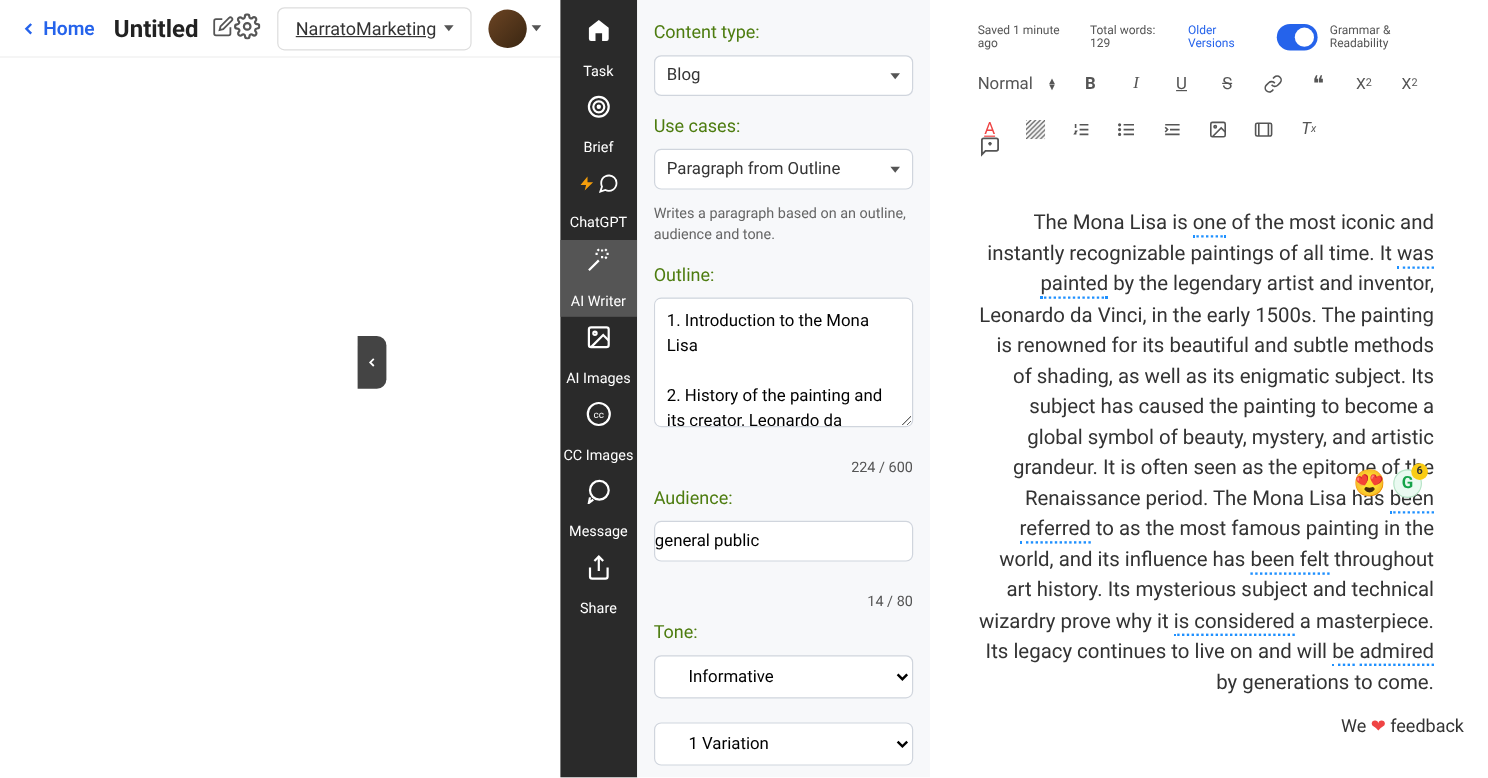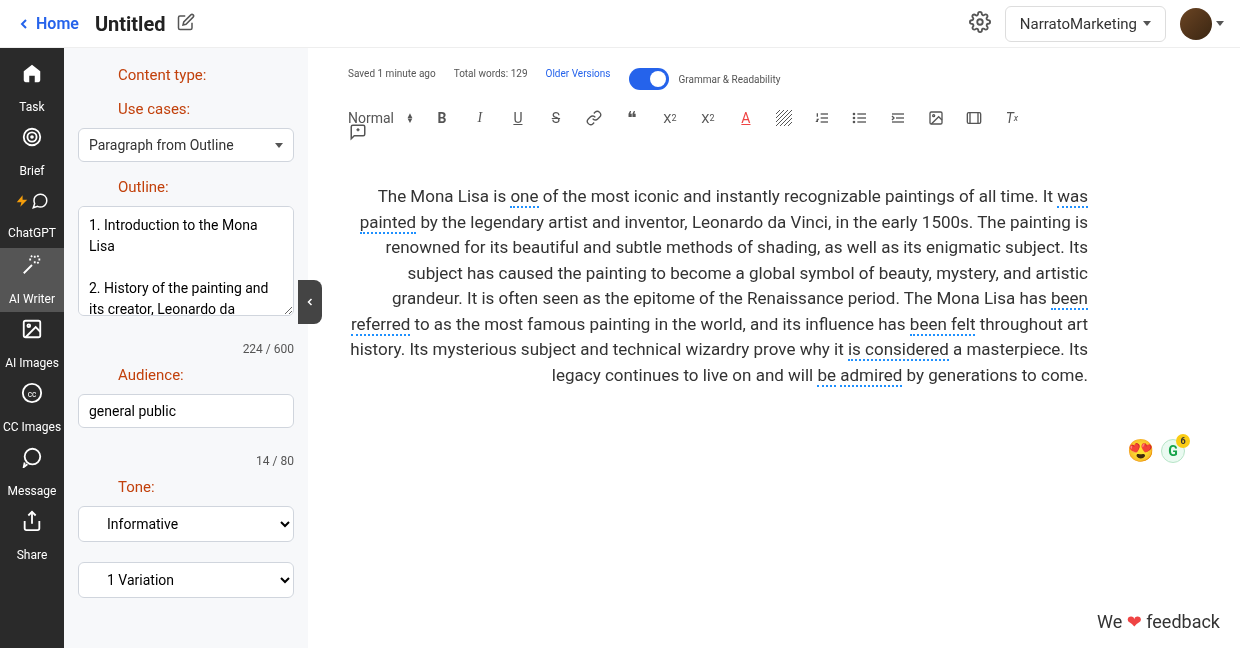--- a/index.html
+++ b/index.html
@@ -1,52 +1,52 @@
 <!DOCTYPE html>
 <html><head>
 <meta charset="utf-8">
 <style>
   * { box-sizing: border-box; margin: 0; padding: 0; }
   body { font-family: -apple-system, BlinkMacSystemFont, "Segoe UI", Roboto, sans-serif; font-size: 14px; color: #333; background: #fff; width: 1240px; height: 648px; overflow: hidden; }
-  .app { display: flex; flex-direction: column; height: 100%; }
+  .app { display: flex; flex-direction: row; height: 100%; }
   .topbar { height: 48px; display: flex; align-items: center; padding: 0 16px; border-bottom: 1px solid #eee; }
   .home-link { display: flex; align-items: center; color: #2563eb; font-weight: 600; font-size: 16px; cursor: pointer; }
   .home-link svg { margin-right: 4px; }
   .title-wrap { margin-left: 16px; display: flex; align-items: center; gap: 12px; }
   .title-text { font-weight: 700; font-size: 20px; color: #222; }
   .edit-icon { color: #555; cursor: pointer; }
   .topbar-right { margin-left: auto; display: flex; align-items: center; gap: 14px; }
   .gear { color: #555; cursor: pointer; }
-  .workspace-btn { border: 1px solid #ddd; border-radius: 6px; padding: 8px 14px; display: flex; align-items: center; gap: 6px; font-size: 15px; color: #333; cursor: pointer; background: #fff; }
+  .workspace-btn { border: 1px solid #ddd; border-radius: 6px; padding: 8px 14px; display: flex; align-items: center; gap: 6px; font-size: 15px; color: #333; cursor: pointer; background: #fff; text-decoration: underline; }
   .avatar { width: 32px; height: 32px; border-radius: 50%; background: linear-gradient(135deg,#6b4423,#3a2612); cursor: pointer; }
   .main-row { flex: 1; display: flex; min-height: 0; }
   .rail { width: 64px; background: #2a2a2a; display: flex; flex-direction: column; padding-top: 8px; }
   .rail-item { display: flex; flex-direction: column; align-items: center; justify-content: center; color: #fff; height: 64px; cursor: pointer; font-size: 12px; gap: 16px; }
   .rail-item.active { background: #555; }
   .rail-label { font-size: 12px; }
   .sidebar { width: 244px; background: #f7f8fa; padding: 18px 14px 10px 14px; overflow-y: auto; display: flex; flex-direction: column; gap: 10px; }
-  .side-label { font-size: 15px; color: #c2410c; margin-left: 40px; }
+  .side-label { font-size: 15px; color: #4d7c0f; }
   .select-box { width: 100%; border: 1px solid #d0d5dd; border-radius: 6px; padding: 8px 10px; font-size: 14px; background: #fff; display: flex; align-items: center; justify-content: space-between; cursor: pointer; }
   .tiny-help { font-size: 12px; color: #666; line-height: 1.4; margin-top: 2px; }
   .textarea-box { width: 100%; border: 1px solid #d0d5dd; border-radius: 6px; background: #fff; padding: 8px 10px; font-size: 14px; font-family: inherit; resize: vertical; height: 110px; line-height: 1.5; }
   .counter { font-size: 12px; color: #555; text-align: right; margin-top: 16px; }
-  .input-box { width: 100%; border: 1px solid #d0d5dd; border-radius: 6px; background: #fff; padding: 8px 10px; font-size: 14px; font-family: inherit; }
+  .input-box { width: 100%; border: 1px solid #d0d5dd; border-radius: 6px; background: #fff; padding: 8px 0; font-size: 14px; font-family: inherit; }
   .native-select { width: 100%; border: 1px solid #d0d5dd; border-radius: 6px; background: #fff; padding: 8px 24px; font-size: 14px; font-family: inherit; }
   .collapse-handle { position: absolute; left: 298px; top: 280px; width: 24px; height: 44px; background: #444; border-radius: 0 8px 8px 0; display: flex; align-items: center; justify-content: center; color: #fff; cursor: pointer; }
   .content-area { flex: 1; position: relative; padding: 20px 45px 20px 40px; overflow: auto; }
   .status-row { display: flex; align-items: flex-start; gap: 18px; color: #555; font-size: 10px; }
   .older-versions { color: #2563eb; cursor: pointer; }
   .toggle { width: 40px; height: 22px; border-radius: 11px; background: #2563eb; position: relative; cursor: pointer; }
   .toggle::after { content:''; position: absolute; width: 16px; height: 16px; border-radius: 50%; background: #fff; top: 3px; right: 3px; }
   .toolbar { display: flex; align-items: center; gap: 18px; margin-top: 18px; color: #555; flex-wrap: wrap; }
   .tb-btn { width: 20px; height: 20px; display: flex; align-items: center; justify-content: center; cursor: pointer; color: #555; }
   .normal-sel { display: flex; align-items: center; gap: 4px; font-size: 14px; color: #555; cursor: pointer; }
   .editor-body { margin-top: 42px; font-size: 17px; line-height: 1.5; color: #333; max-width: 740px; text-align: right; }
   .gram-under { border-bottom: 2px dotted #1e90ff; }
-  .feedback-pill { position: fixed; right: 14px; bottom: 12px; font-size: 18px; color: #333; background: #fff; padding: 4px 6px; cursor: pointer; }
+  .feedback-pill { position: fixed; right: 14px; bottom: 30px; font-size: 15px; color: #333; background: #fff; padding: 4px 6px; cursor: pointer; }
   .floating-icons { position: absolute; right: 55px; top: 390px; display: flex; gap: 6px; align-items: center; }
   .g-badge { width: 24px; height: 24px; border-radius: 50%; background: #eafaf1; border: 1px solid #b7e4c7; color: #16a34a; display:flex; align-items:center; justify-content:center; font-weight:700; position:relative; cursor:pointer; }
   .g-badge .count { position:absolute; top:-6px; right:-6px; background:#facc15; color:#333; font-size:9px; width:14px; height:14px; border-radius:50%; display:flex; align-items:center; justify-content:center; }
   .caret-down { width:0; height:0; border-left:4px solid transparent; border-right:4px solid transparent; border-top:5px solid #555; }
   .comment-icon { margin-top:-6px; }
 </style>
 </head>
 <body>
 
 <div class="app">
@@ -144,26 +144,31 @@
             <path d="M4 12v8a2 2 0 0 0 2 2h12a2 2 0 0 0 2-2v-8"></path>
             <polyline points="16 6 12 2 8 6"></polyline>
             <line x1="12" y1="2" x2="12" y2="15"></line>
           </svg>
         <span class="rail-label">Share</span>
       </div>
     </div>
 
     <div class="sidebar">
       <div class="side-label">Content type:</div>
+      <div class="select-box">
+        <span>Blog</span>
+        <span class="caret-down"></span>
+      </div>
 
       <div class="side-label" style="margin-top:6px">Use cases:</div>
       <div class="select-box">
         <span>Paragraph from Outline</span>
         <span class="caret-down"></span>
       </div>
+      <div class="tiny-help">Writes a paragraph based on an outline, audience and tone.</div>
 
       <div class="side-label" style="margin-top:6px">Outline:</div>
       <textarea class="textarea-box" style="">1. Introduction to the Mona Lisa
 
 2. History of the painting and its creator, Leonardo da</textarea>
       <div class="counter">224 / 600</div>
 
       <div class="side-label">Audience:</div>
       <input class="input-box" value="general public" style="">
       <div class="counter">14 / 80</div>

